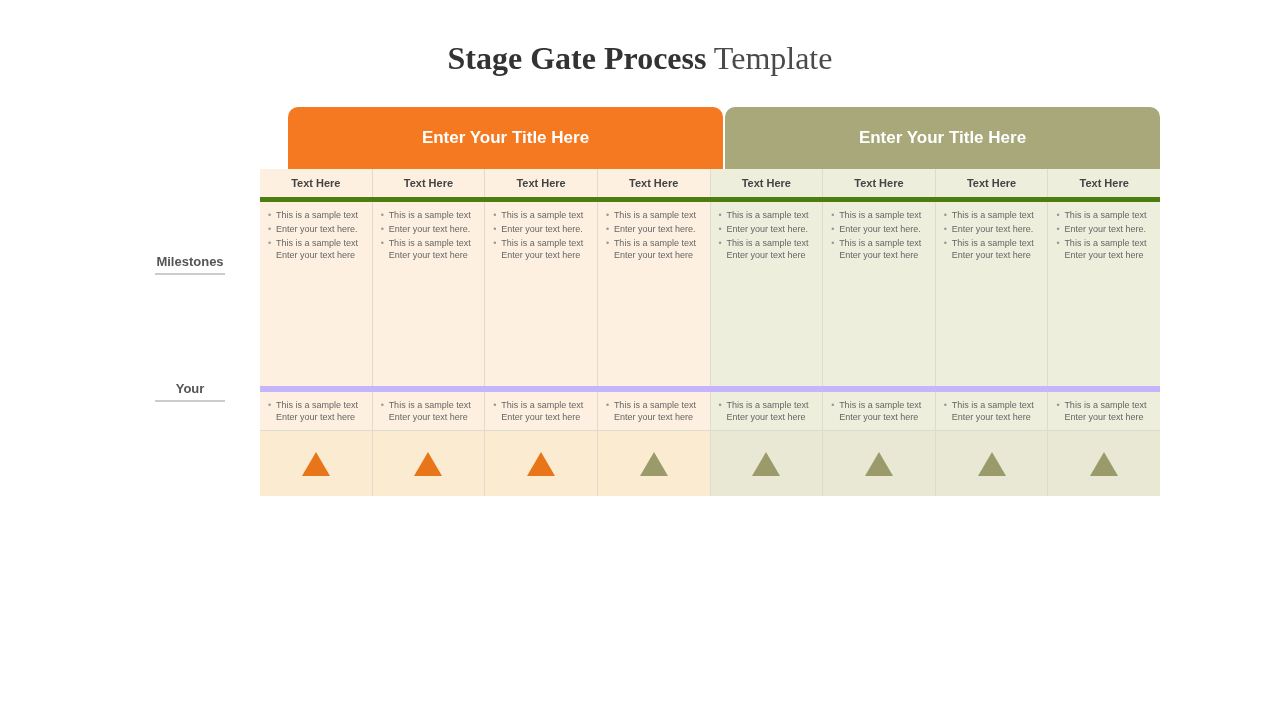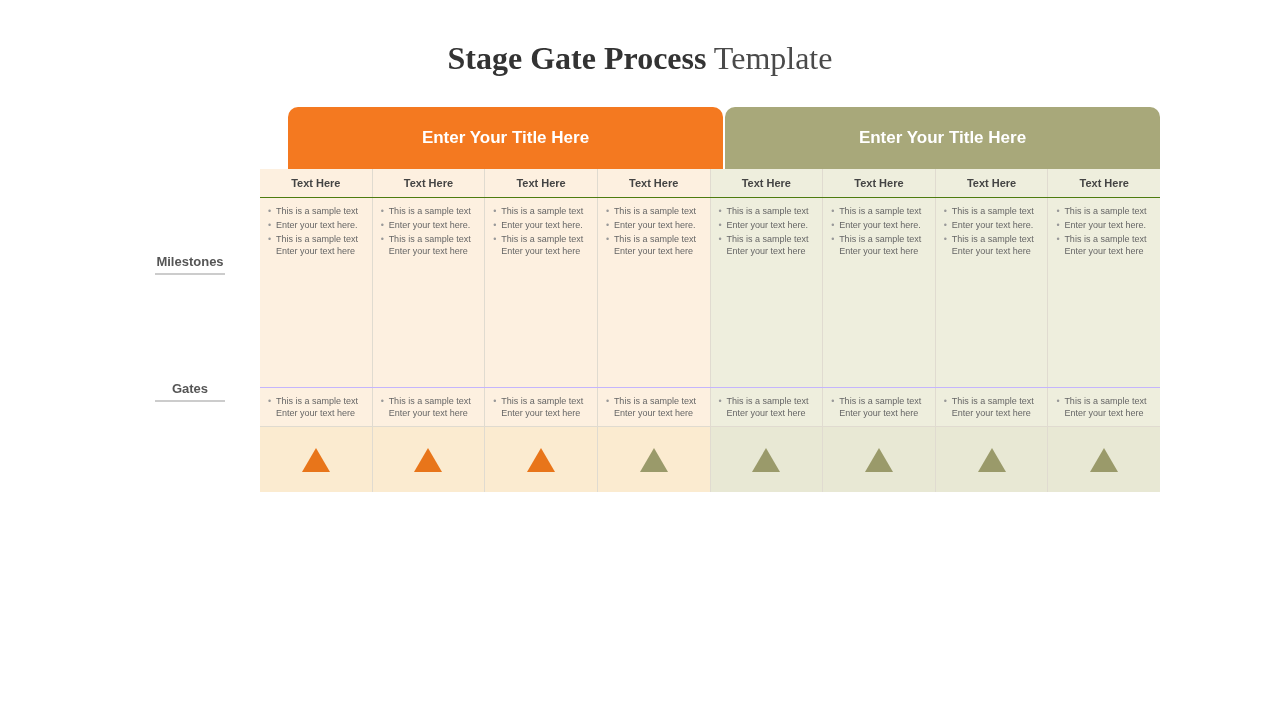--- a/index.html
+++ b/index.html
@@ -90,38 +90,38 @@
       display: flex;
       align-items: center;
       justify-content: center;
       color: #fff;
       font-size: 17px;
       font-weight: 700;
     }
     .col-headers {
       display: flex;
       background: #f5f0e8;
-      border-bottom: 1px solid #4d7c0f;
+      border-bottom: 5px solid #4d7c0f;
       justify-content: space-between;
     }
     .col-header {
       flex: 1;
       text-align: center;
       font-size: 11px;
       font-weight: 700;
       color: #444;
       padding: 8px 4px;
       border-right: 1px solid #e0dbd0;
     }
     .col-header:last-child { border-right: none; }
     .col-header.orange-col { background: #fdf0e0; }
     .col-header.olive-col { background: #eeeedd; }
     .milestones-row {
       display: flex;
-      border-bottom: 1px solid #c4b5fd;
+      border-bottom: 6px solid #c4b5fd;
     }
     .cell {
       flex: 1;
       padding: 6px 8px;
       font-size: 9px;
       color: #555;
       border-right: 1px solid #e0dbd0;
       vertical-align: top;
     }
     .cell:last-child { border-right: none; }
@@ -187,21 +187,21 @@
 </div>
 
 <div class="main-container">
 
   <div class="row-labels">
     <div class="row-label label-milestones">
       <div class="row-label-text">Milestones</div>
       <div class="row-label-line"></div>
     </div>
     <div class="row-label label-gates">
-      <div class="row-label-text">Gates</div>
+      <div class="row-label-text">Your</div>
       <div class="row-label-line"></div>
     </div>
   </div>
 
   <div class="table-area">
 
     <div class="header-row">
       <div class="header-orange">Enter Your Title Here</div>
       <div class="header-olive">Enter Your Title Here</div>
     </div>

